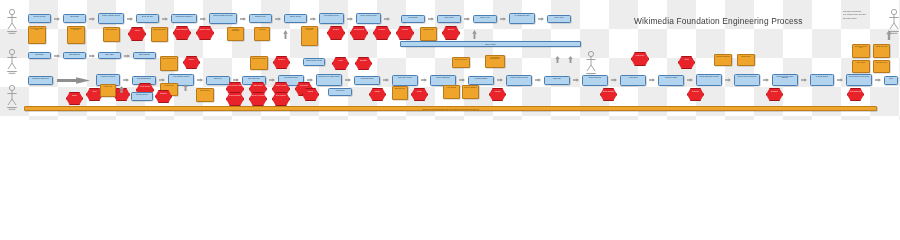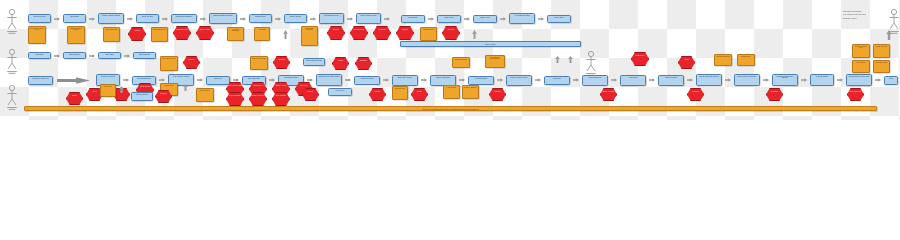--- a/index.html
+++ b/index.html
@@ -81,20 +81,21 @@
   }
   .bx .t{color:#1d3f63;}
   .ob .t{color:#6a4406;}
   .hx .t{color:#ffe9e9;padding-top:1.2px;}
 </style>
 </head>
 <body>
 
 <div id="canvas">
 
+  <div class="title" style="left:634px;top:16px;">Wikimedia Foundation Engineering Process</div>
 
   <div class="legend" style="left:843px;top:10px;">
     <div>Nonpublic Community</div>
     <div>In a Product WMF Release</div>
     <div>Nonpublic users</div>
   </div>
 
   <div id="layer">
       <div class="node actor" style="left: 6px; top: 8px;">
         <svg viewBox="0 0 12 26">

